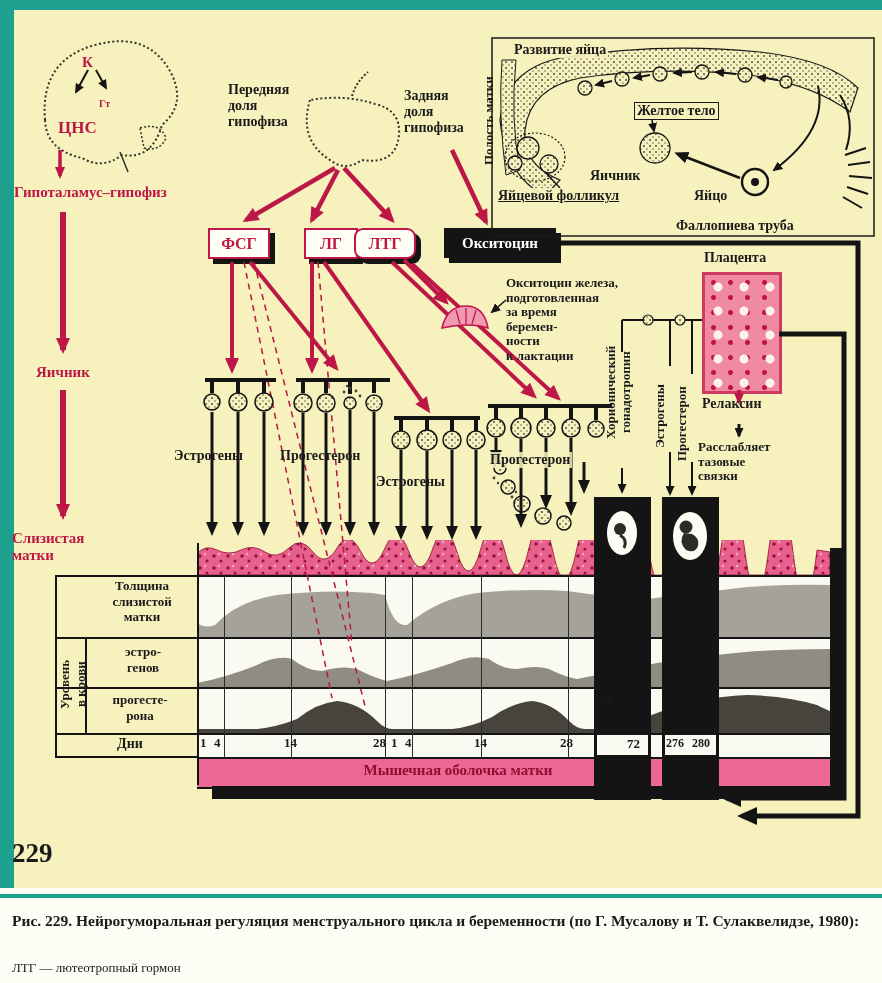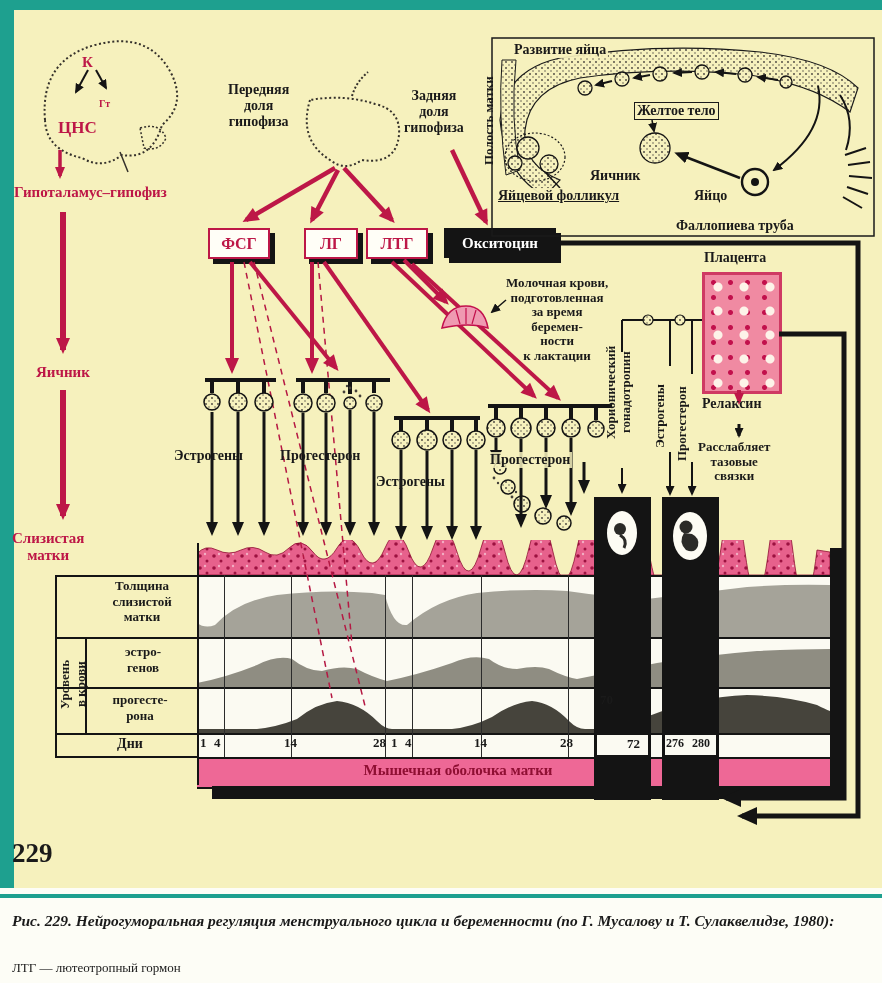--- a/index.html
+++ b/index.html
@@ -3,21 +3,21 @@
 <meta charset="utf-8">
 <style>
   html,body{margin:0;padding:0;}
   .page{position:relative;width:882px;height:983px;background:#fdfdf6;overflow:hidden;
         font-family:"Liberation Serif",serif;color:#1a1a1a;}
   .fig{position:absolute;left:14px;top:10px;right:0;height:878px;background:#f6f1bd;}
   .teal-top{position:absolute;left:0;top:0;width:882px;height:10px;background:#1ea08f;}
   .teal-left{position:absolute;left:0;top:0;width:14px;height:888px;background:#1ea08f;}
   .teal-rule{position:absolute;left:0;top:894px;width:882px;height:4px;background:#1ea08f;}
   .abs{position:absolute;}
-  .pre{white-space:pre-line;text-align:center;}
+  .pre{white-space:pre-line;}
   .lbl{font-size:14px;font-weight:bold;line-height:1.15;}
   .lbl-sm{font-size:13px;font-weight:bold;line-height:1.12;}
   .red{color:#bd1747;}
   .vert{writing-mode:vertical-rl;transform:rotate(180deg);text-align:center;}
   .hbox{position:absolute;background:#fffef7;border:2.5px solid #bd1747;color:#bd1747;
         font-weight:bold;text-align:center;box-shadow:5px 5px 0 #141414;
         font-size:16px;line-height:27px;height:27px;}
   .obox{position:absolute;background:#141414;color:#fff;font-weight:bold;text-align:center;
         box-shadow:5px 5px 0 #141414;font-size:15px;line-height:30px;height:30px;}
   .rowbg{position:absolute;background:#fbfaf2;overflow:hidden;}
@@ -27,21 +27,21 @@
   .muscle{position:absolute;background:#ee6896;border-top:2px solid #141414;border-bottom:2px solid #141414;}
   .muscle-txt{position:absolute;text-align:center;font-weight:bold;font-size:15px;color:#8f0f33;}
   .col{position:absolute;background:#141414;}
   .win{position:absolute;background:#fbfaf2;}
   .tick{position:absolute;font-size:13px;font-weight:bold;}
   .placenta{position:absolute;background-color:#f08aa2;
       background-image:radial-gradient(circle,#fdf3e9 4px,rgba(0,0,0,0) 5px),
                        radial-gradient(circle,#c2104c 2px,rgba(0,0,0,0) 3px);
       background-size:26px 24px,17px 15px;border:3px solid #cf3a63;}
   .chart-lbl{font-size:13px;font-weight:bold;text-align:center;line-height:1.2;}
-  .caption{position:absolute;font-weight:bold;font-size:15.5px;line-height:1.4;font-style:italic;}
+  .caption{position:absolute;font-weight:bold;font-size:15.5px;line-height:1.4;}
   .footnote{position:absolute;font-size:13px;}
   .pgnum{position:absolute;font-size:27px;font-weight:bold;}
   .inset-label{background:rgba(246,241,189,.92);padding:0 2px;}
   svg.overlay{position:absolute;left:0;top:0;pointer-events:none;}
 </style>
 </head>
 <body>
 
 <div class="page">
 
@@ -125,21 +125,21 @@
   <div class="abs chart-lbl pre" style="left:98px;top:644px;width:90px;">эстро-
 генов</div>
   <div class="abs chart-lbl pre" style="left:92px;top:692px;width:96px;">прогесте-
 рона</div>
   <div class="abs chart-lbl" style="left:100px;top:736px;width:60px;font-size:14px;">Дни</div>
 
   <div class="placenta" style="left:702px;top:272px;width:74px;height:116px;"></div>
 
   <div class="hbox" style="left:208px;top:228px;width:58px;">ФСГ</div>
   <div class="hbox" style="left:304px;top:228px;width:50px;">ЛГ</div>
-  <div class="hbox" style="left:366px;top:228px;width:58px;">ЛТГ</div>
+  <div class="hbox" style="left:354px;top:228px;width:58px;border-radius:9px;">ЛТГ</div>
   <div class="obox" style="left:444px;top:228px;width:112px;">Окситоцин</div>
 
   <svg class="overlay" width="882" height="983">
     <defs>
       <marker id="ra" markerUnits="userSpaceOnUse" markerWidth="18" markerHeight="16" refX="13" refY="8" orient="auto">
           <path d="M1,1 L17,8 L1,15 Z" fill="#bd1747"></path>
         </marker>
       <marker id="ras" markerUnits="userSpaceOnUse" markerWidth="12" markerHeight="10" refX="9" refY="5" orient="auto">
           <path d="M0,0 L12,5 L0,10 Z" fill="#bd1747"></path>
         </marker>
@@ -372,21 +372,21 @@
 гипофиза</div>
 
   <div class="abs lbl inset-label" style="left:512px;top:42px;">Развитие яйца</div>
   <div class="abs lbl-sm vert" style="left:482px;top:62px;width:18px;height:118px;">Полость матки</div>
   <div class="abs lbl inset-label" style="left:634px;top:102px;border:1.5px solid #1a1a1a;">Желтое тело</div>
   <div class="abs lbl inset-label" style="left:588px;top:168px;">Яичник</div>
   <div class="abs lbl inset-label" style="left:496px;top:188px;text-decoration:underline;">Яйцевой фолликул</div>
   <div class="abs lbl inset-label" style="left:692px;top:188px;">Яйцо</div>
   <div class="abs lbl inset-label" style="left:654px;top:218px;margin-left:20px;">Фаллопиева труба</div>
 
-  <div class="abs lbl-sm pre" style="left:506px;top:276px;">Молочная крови,
+  <div class="abs lbl-sm pre" style="left:506px;top:276px;">Окситоцин железа,
 подготовленная
 за время
 беремен-
 ности
 к лактации</div>
 
   <div class="abs lbl" style="left:704px;top:250px;">Плацента</div>
   <div class="abs lbl" style="left:702px;top:396px;text-align:right;">Релаксин</div>
   <div class="abs lbl-sm pre" style="left:698px;top:440px;">Расслабляет
 тазовые

